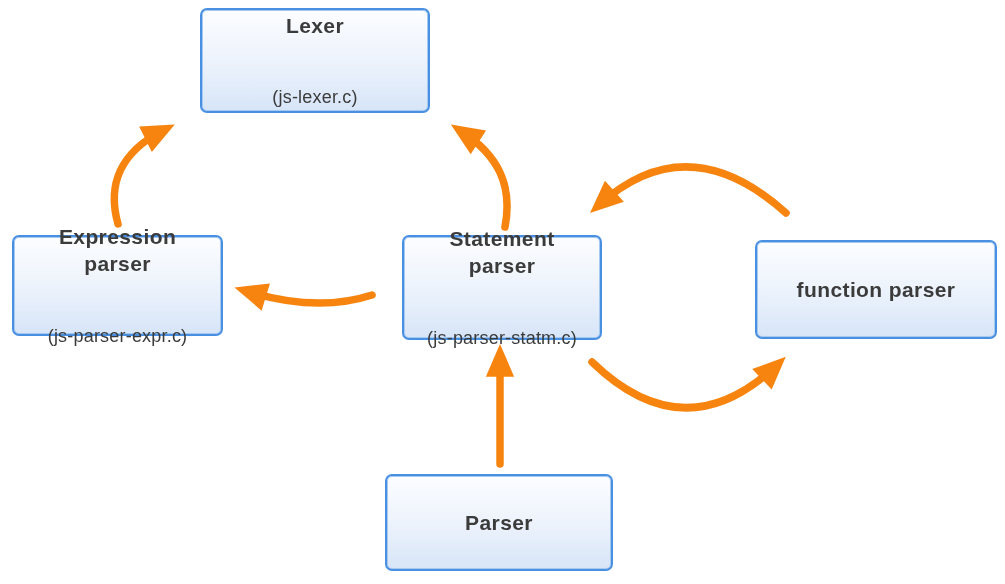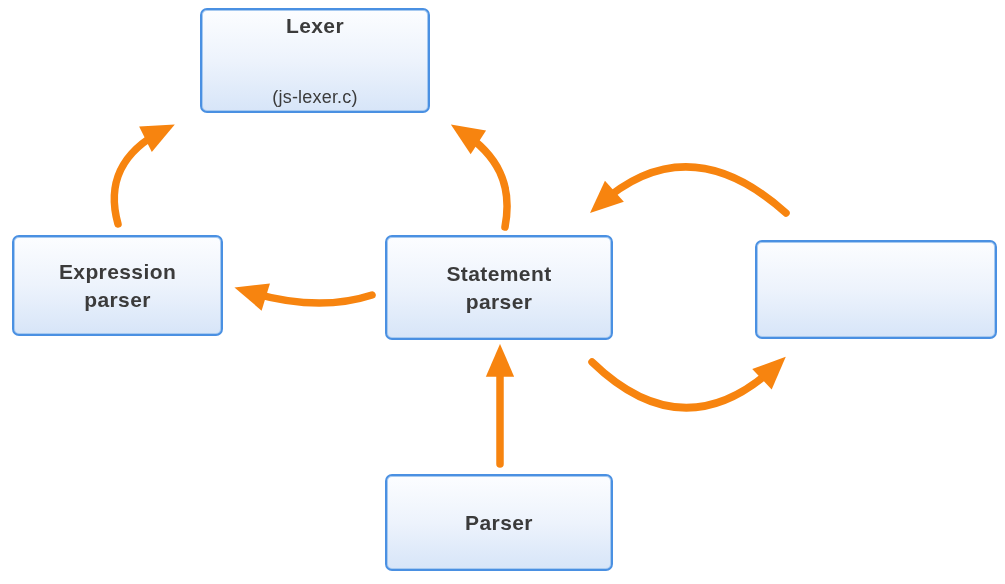--- a/index.html
+++ b/index.html
@@ -55,21 +55,21 @@
     letter-spacing: 0.4px;
   }
   .node-subtitle {
     font-size: 18px;
     line-height: 1.35;
     margin-top: 1px;
     letter-spacing: 0.2px;
   }
   .node-lexer            { left: 200px; top: 8px;   width: 230px; height: 105px; }
   .node-expression-parser{ left: 12px;  top: 235px; width: 211px; height: 101px; }
-  .node-statement-parser { left: 385px; top: 235px; width: 228px; height: 105px; }
+  .node-statement-parser { left: 402px; top: 235px; width: 200px; height: 105px; }
   .node-function-parser  { left: 755px; top: 240px; width: 242px; height: 99px;  }
   .node-parser           { left: 385px; top: 474px; width: 228px; height: 97px;  }
 </style>
 </head>
 <body>
 
 <div class="canvas">
 
   <svg class="edges-layer" viewBox="0 0 1005 584" xmlns="http://www.w3.org/2000/svg" aria-hidden="true">
     <defs>
@@ -86,27 +86,30 @@
   </svg>
 
   <div class="node node-lexer">
     <div class="node-title">Lexer</div>
     <div class="node-subtitle">(js-lexer.c)</div>
   </div>
 
   <div class="node node-expression-parser">
     <div class="node-title">Expression
 parser</div>
+    <div class="node-subtitle">(js-parser-expr.c)</div>
   </div>
 
   <div class="node node-statement-parser">
     <div class="node-title">Statement
 parser</div>
+    <div class="node-subtitle">(js-parser-statm.c)</div>
   </div>
 
   <div class="node node-function-parser">
+    <div class="node-title">function parser</div>
   </div>
 
   <div class="node node-parser">
     <div class="node-title">Parser</div>
   </div>
 
 </div>
 
 </body></html>

